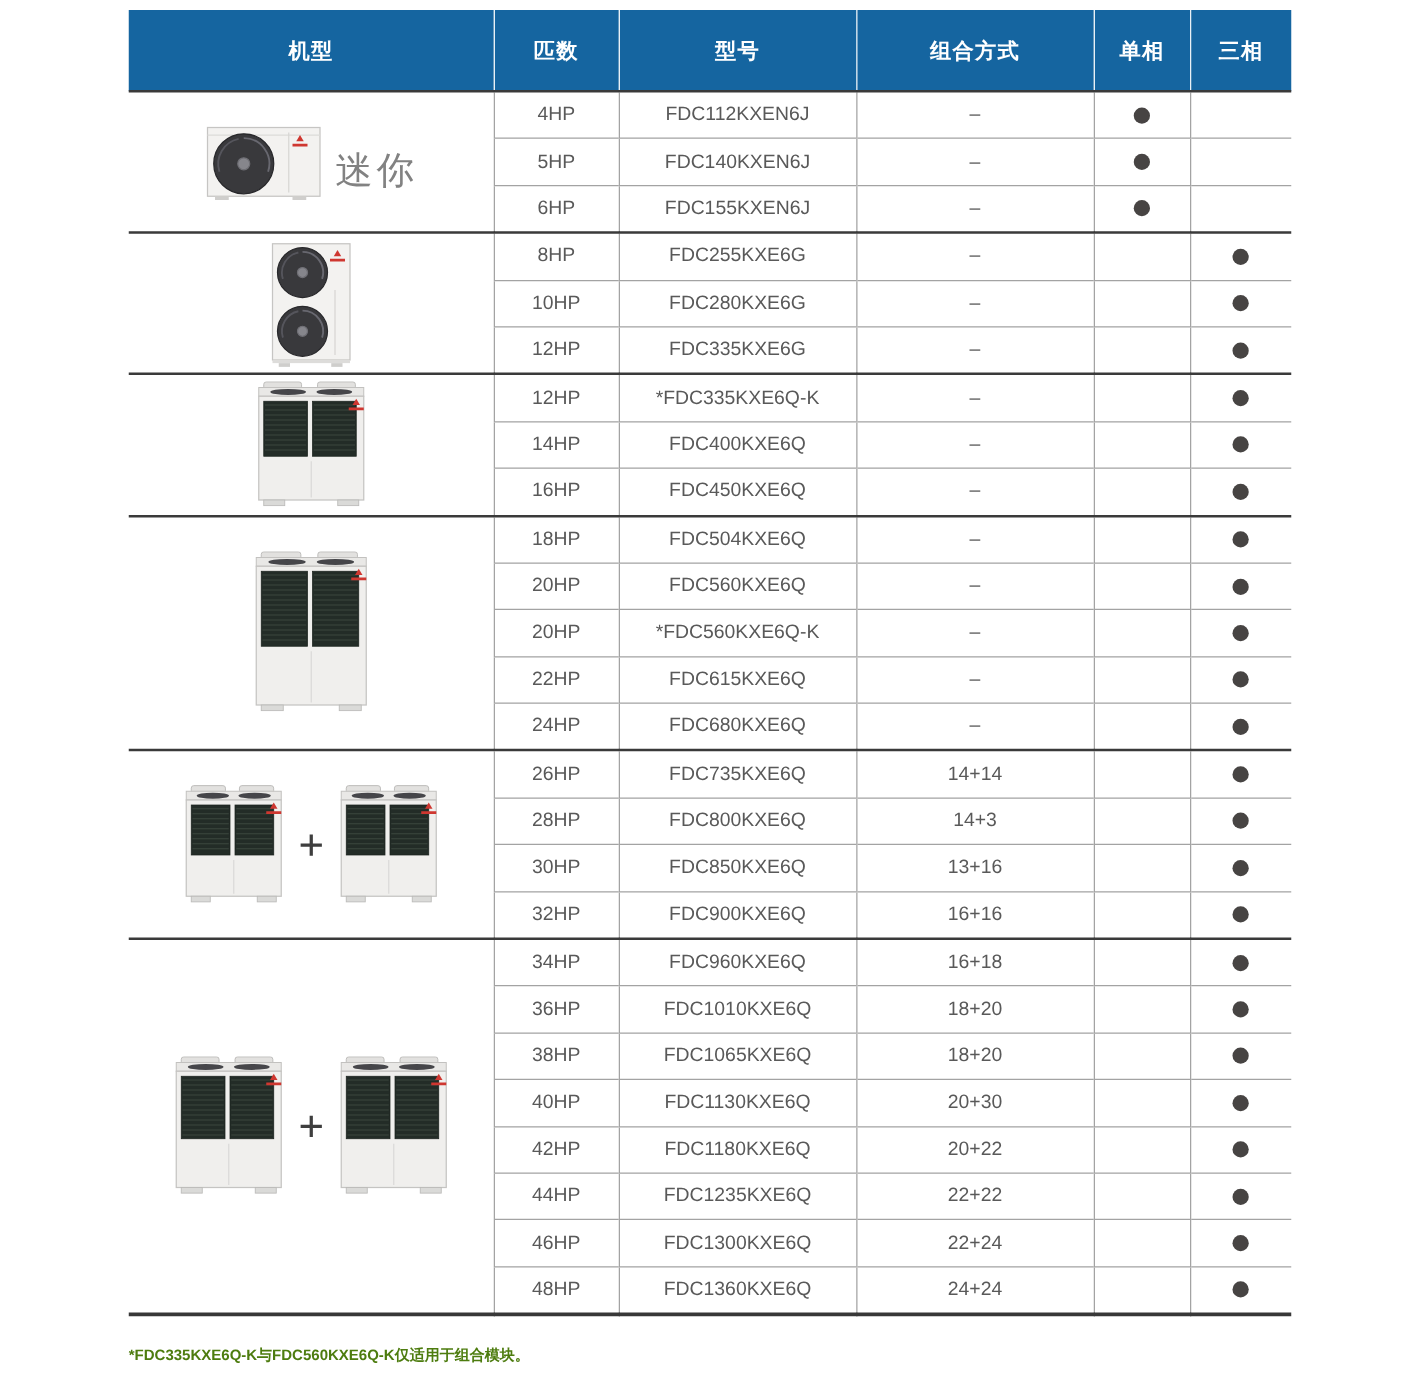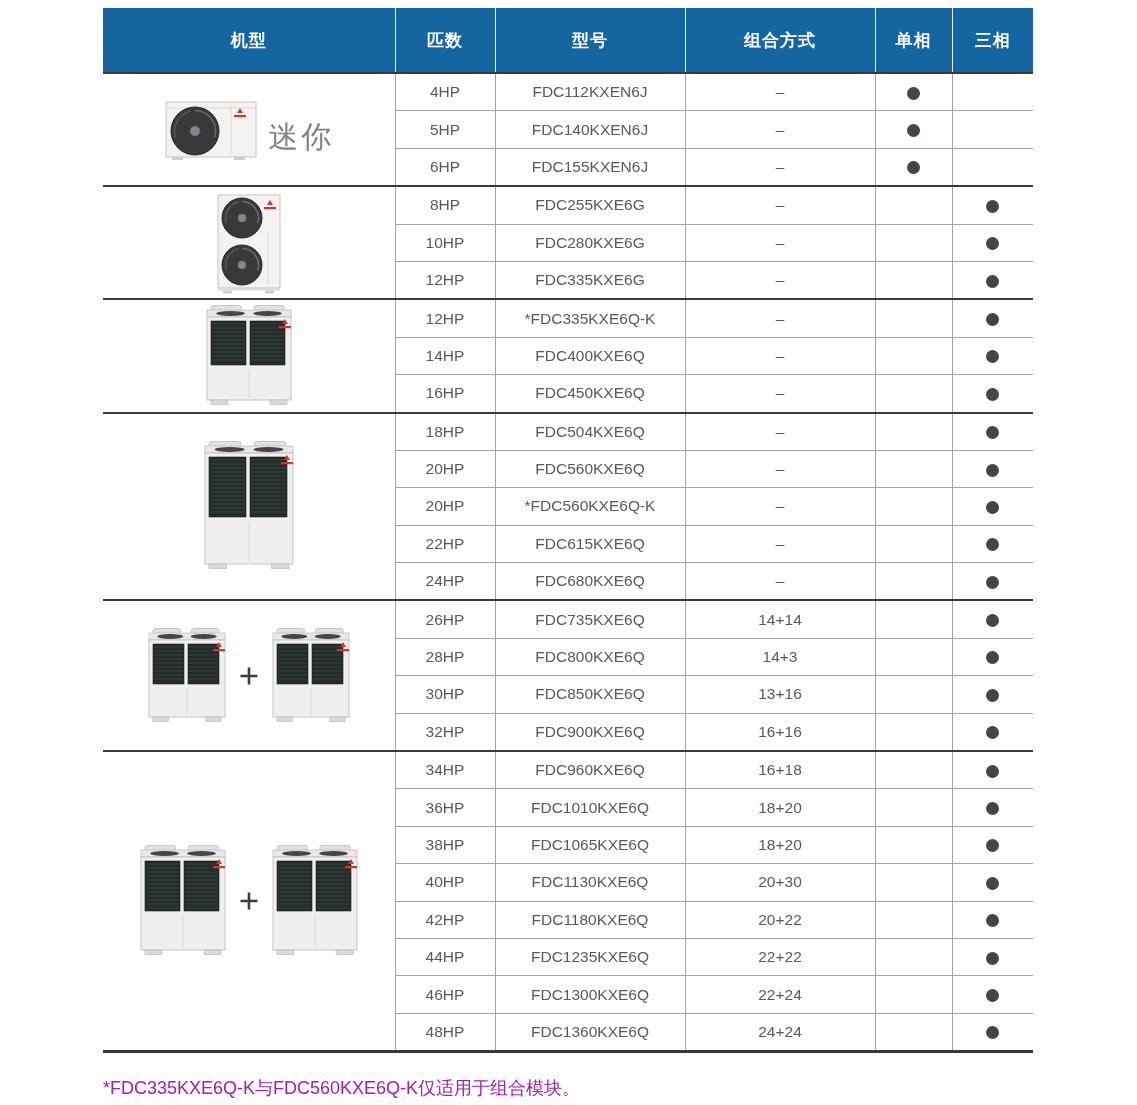--- a/index.html
+++ b/index.html
@@ -23,21 +23,21 @@
   }
   table.spec td.c-hp,
   table.spec td.c-model,
   table.spec td.c-combo,
   table.spec td.c-single,
   table.spec td.c-three{border-left:1px solid #a3a3a3;}
   table.spec tbody tr + tr td{border-top:1px solid #a3a3a3;}
   .dot{display:inline-block;width:13px;height:13px;border-radius:50%;background:#474443;vertical-align:middle;}
   .unit-wrap{display:flex;align-items:center;justify-content:center;gap:9px;}
   .mini-label{font-size:30px;font-weight:normal;color:#828282;letter-spacing:3px;line-height:1;margin-top:14px;}
-  .footnote{position:absolute;left:103px;top:1076px;font-size:18px;color:#a21caf;}
+  .footnote{position:absolute;left:103px;top:1076px;font-size:12px;color:#4d7c0f;font-weight:bold;}
 </style>
 </head>
 <body>
 
 <div class="table-wrap">
   <table class="spec" id="spec-table">
     <colgroup>
       <col style="width:292px">
         <col style="width:100px">
         <col style="width:190px">

